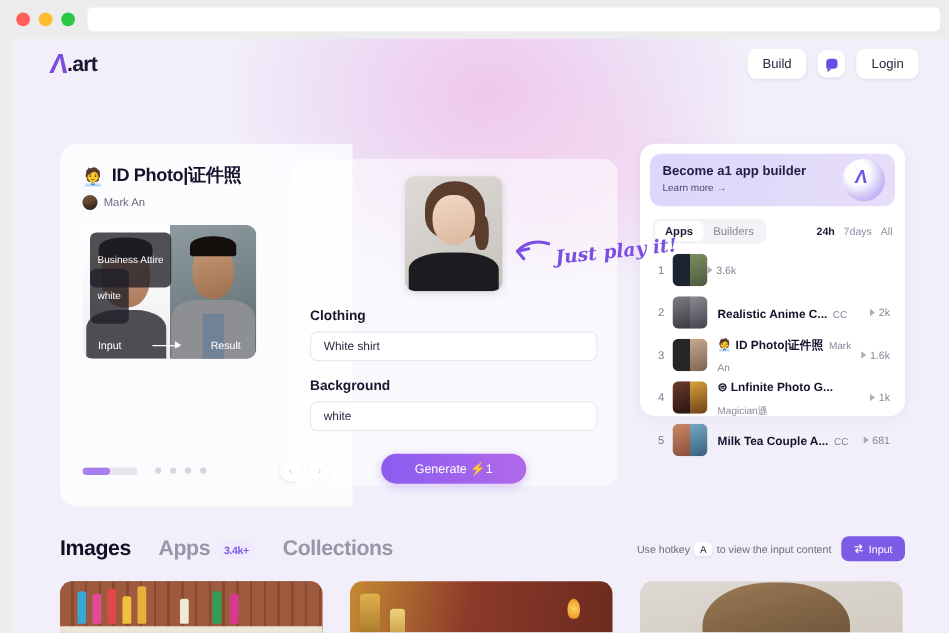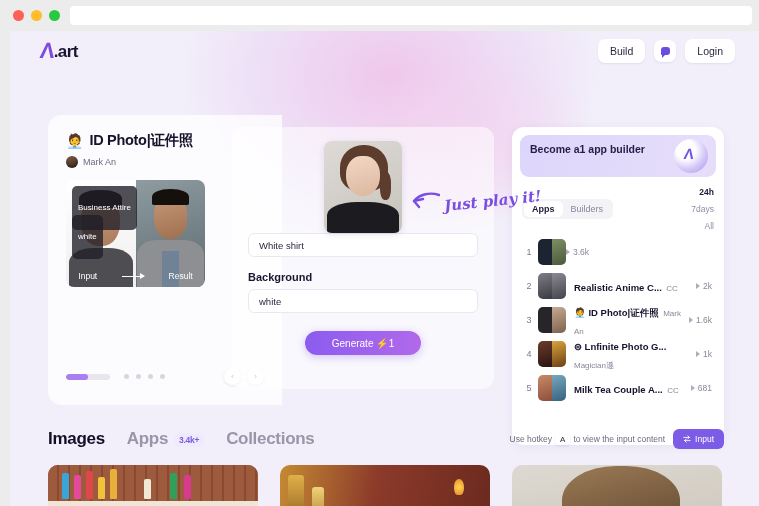--- a/index.html
+++ b/index.html
@@ -263,22 +263,22 @@
   }
   .hw-text {
     font-family: "DejaVu Serif", serif;
     font-style: italic; font-weight: 700;
     font-size: 15px; color: #7a4ee0;
     transform: rotate(-6deg);
   }
 
   
   .side {
-    position: absolute; right: 0; top: 12px;
-    width: 212px; height: 318px;
+    position: absolute; right: 0; top: 0;
+    width: 212px; height: 218px;
     background: #ffffff; border-radius: 12px;
     padding: 8px;
     box-shadow: 0 2px 10px rgba(90,60,160,0.07);
   }
   .promo {
     position: relative; height: 42px; border-radius: 9px;
     background: linear-gradient(100deg,#ddd6fb,#e6def9);
     padding: 8px 10px; overflow: hidden;
   }
   .promo-title { font-size: 10.5px; font-weight: 700; color: #241d46; }
@@ -299,21 +299,21 @@
     display: flex; align-items: center; margin-top: 10px; padding: 0 2px;
   }
   .tabgrp {
     display: flex; background: #f3f2f6; border-radius: 6px; padding: 2px;
   }
   .stab {
     font-size: 9px; color: #8b8699; padding: 3px 8px;
     border-radius: 5px; cursor: pointer;
   }
   .stab.active { background: #ffffff; color: #201b36; font-weight: 700; }
-  .timegrp { margin-left: auto; display: flex; gap: 7px; align-items: flex-end; flex-direction: column; }
+  .timegrp { margin-left: auto; display: flex; gap: 7px; align-items: flex-start; }
   .tf { font-size: 8.5px; color: #938ea3; cursor: pointer; }
   .tf.active { color: #201b36; font-weight: 700; }
 
   .applist { margin-top: 4px; }
   .arow {
     display: flex; align-items: center; height: 34px; padding: 0 2px;
   }
   .arank { width: 14px; font-size: 9px; color: #7d7891; text-align: center; }
   .athumb {
     width: 28px; height: 26px; border-radius: 5px; margin-left: 2px;
@@ -492,29 +492,31 @@
         </div>
       </div>
 
       <div class="gen-card">
         <div class="portrait">
           <div class="p-top"></div>
           <div class="p-hair"></div>
           <div class="p-face"></div>
           <div class="p-pony"></div>
         </div>
+        <div class="field-label">Clothing</div>
         <input class="field-input" value="White shirt" style="">
         <div class="field-label">Background</div>
         <input class="field-input" value="white" style="">
         <button class="gen-btn">Generate ⚡1</button>
       </div>
 
       <div class="side">
         <div class="promo">
           <div class="promo-title">Become a1 app builder</div>
+          <div class="promo-sub">Learn more →</div>
           <div class="promo-orb"></div>
         </div>
 
         <div class="side-tabs">
           <div class="tabgrp">
             <span class="stab active">Apps</span>
             <span class="stab">Builders</span>
           </div>
           <div class="timegrp">
             <span class="tf active">24h</span>

